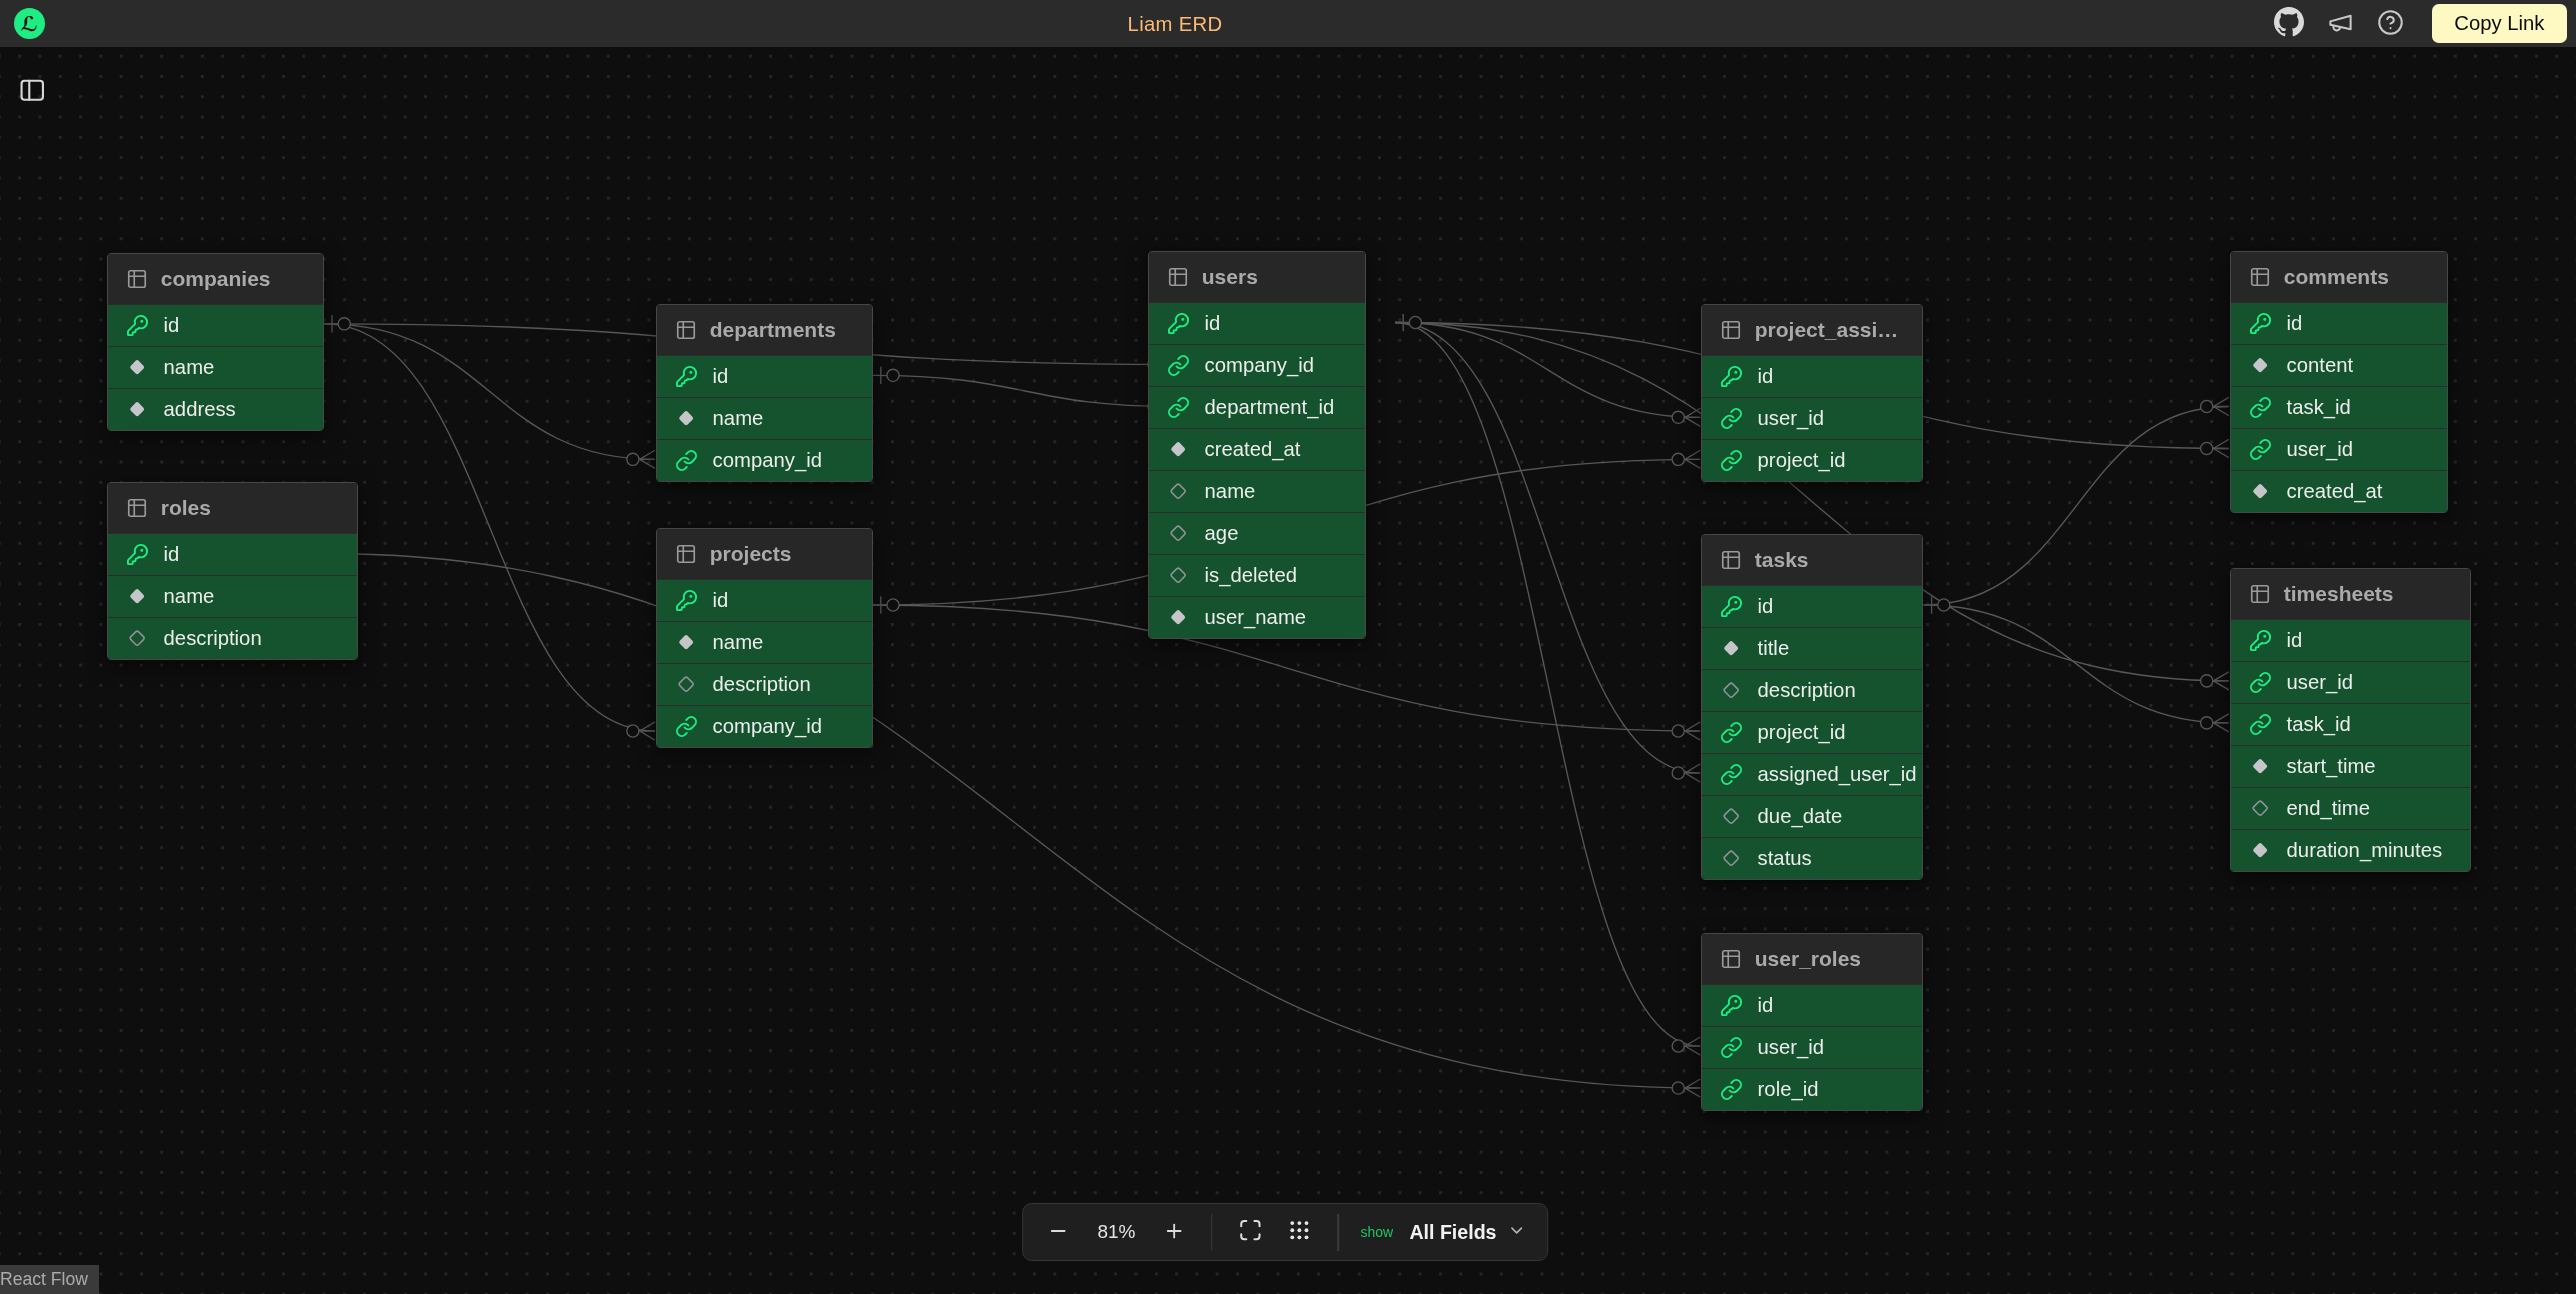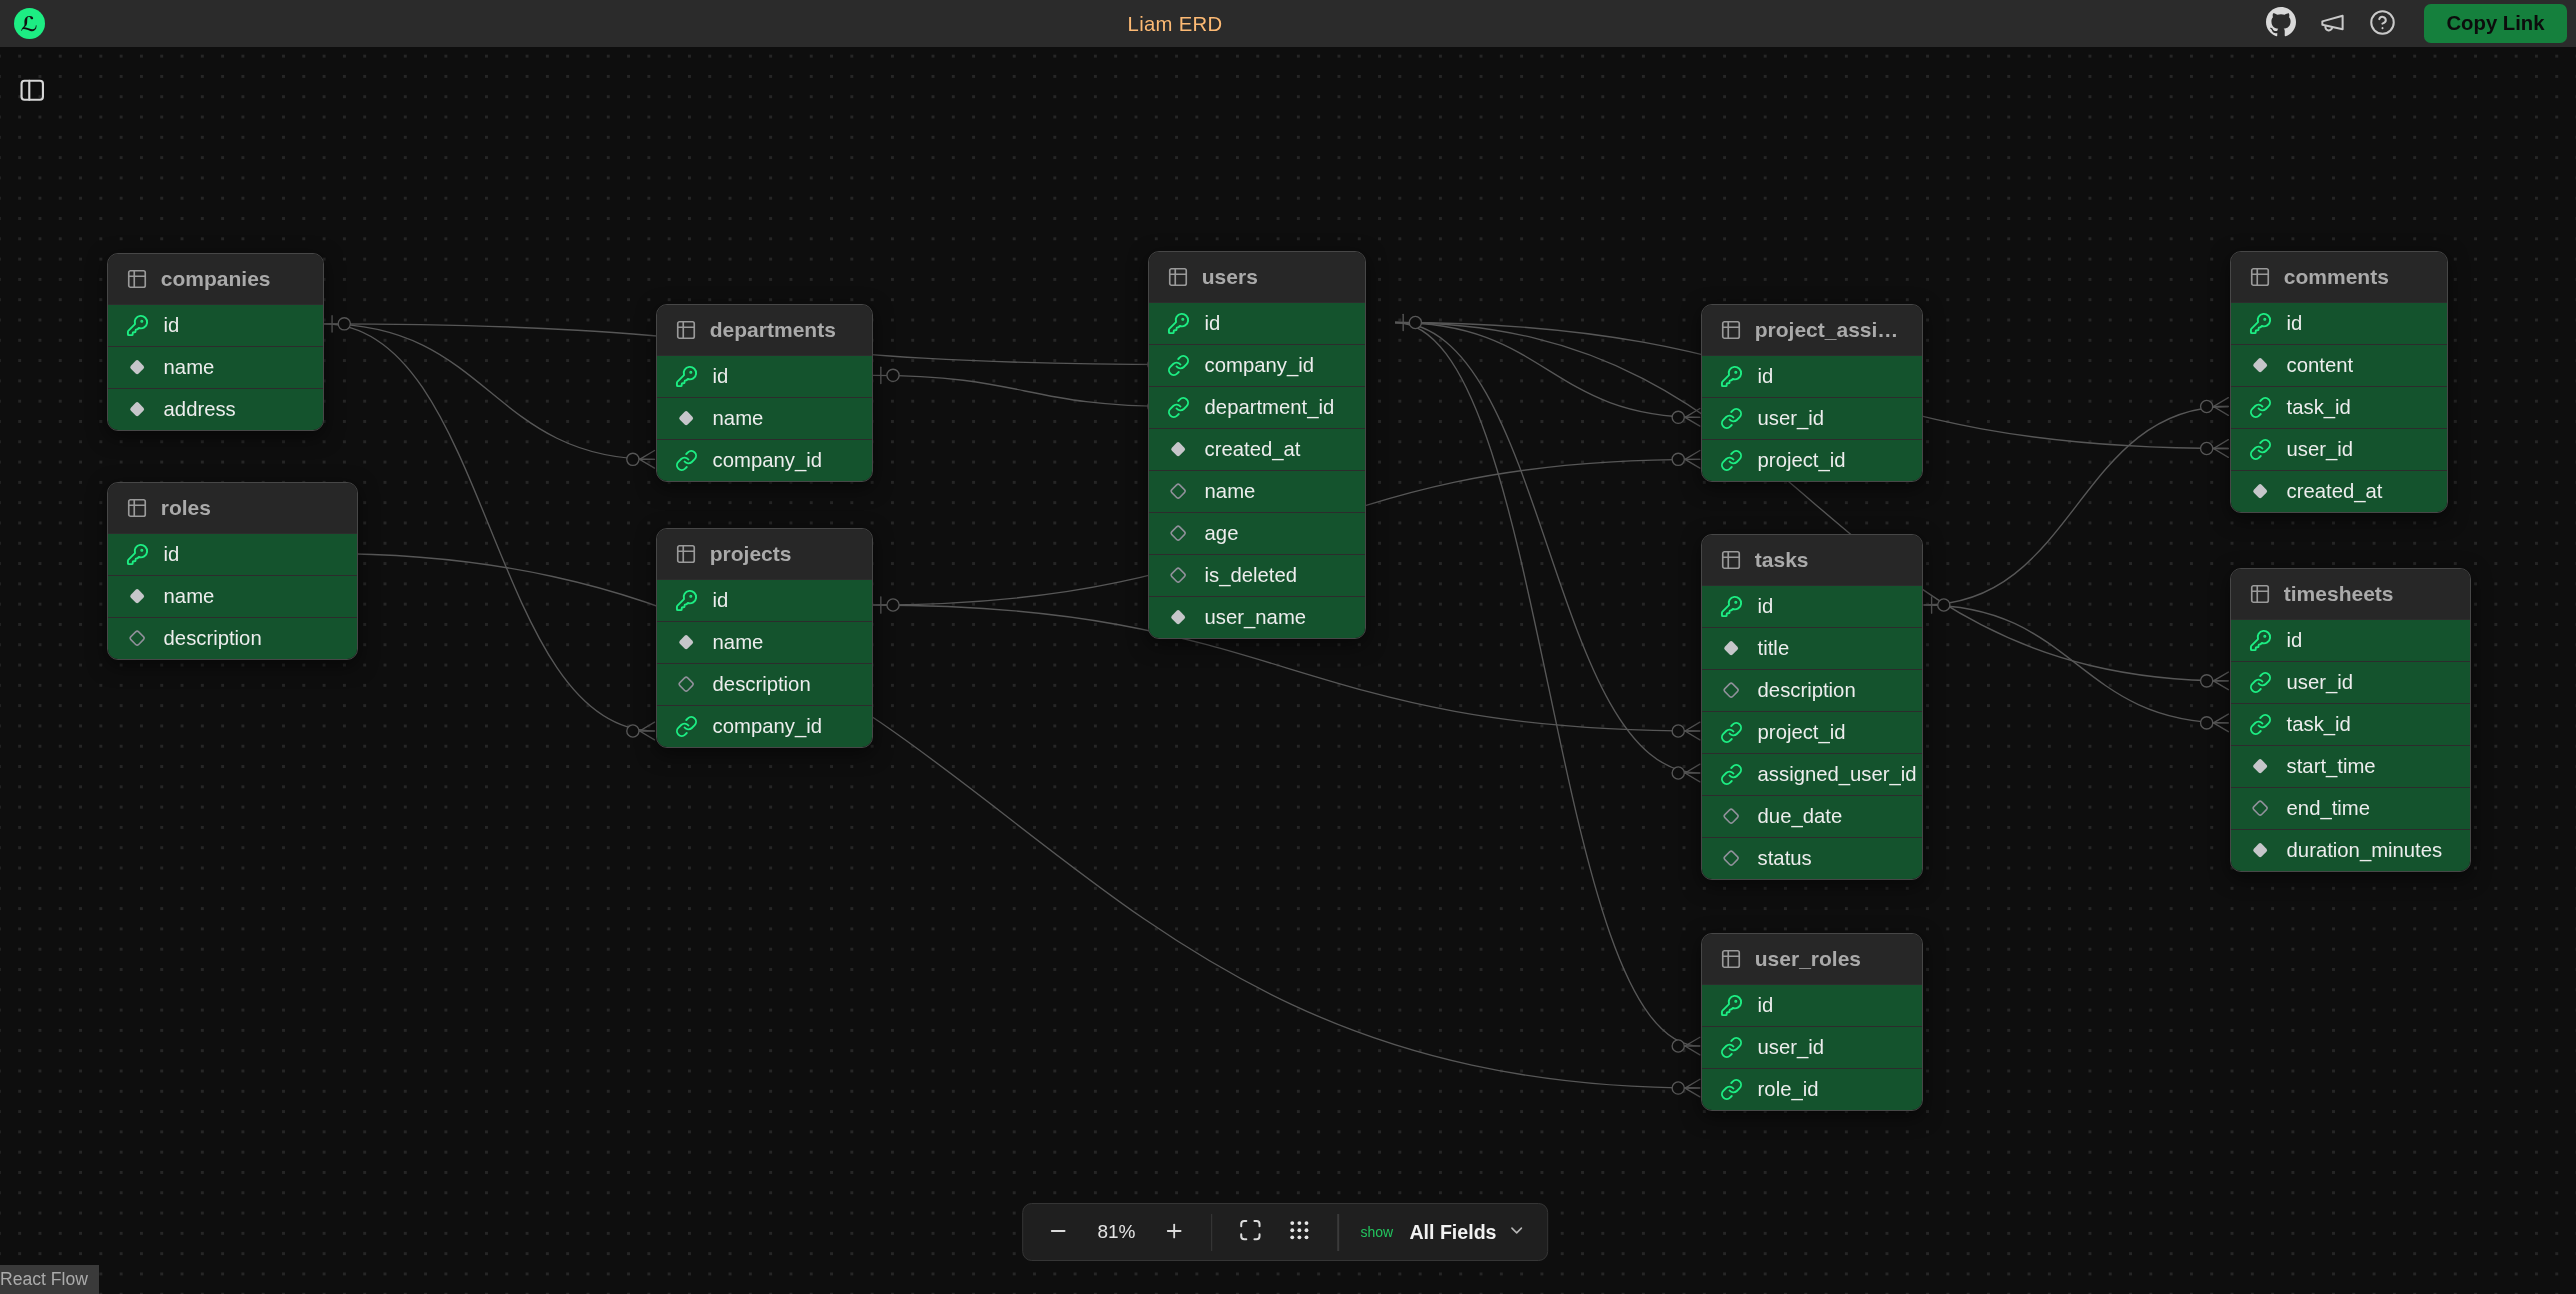--- a/index.html
+++ b/index.html
@@ -28,32 +28,32 @@
   }
   .logo span { font-family:"DejaVu Sans", sans-serif; font-size:20.3px; font-weight:700; color:#101010; }
   .app-title {
     position:absolute; left:1175px; top:50%; transform:translate(-50%,-50%);
     font-size:20.3px; color:#fdba74; font-weight:500; letter-spacing:0.3px;
   }
   .topbar-right { margin-left:auto; display:flex; align-items:center; gap:23px; }
   .icon-btn { background:none; border:none; cursor:pointer; display:flex; align-items:center; justify-content:center; }
   .copy-btn {
     height:39px; padding:7px 22px; margin-left:5.4px; border:none; border-radius:6.8px;
-    background:#15803d; color:#0c0c0c; font-size:20.3px; font-weight:700; cursor:pointer;
+    background:#fef9c3; color:#0c0c0c; font-size:20.3px; font-weight:400; cursor:pointer;
     font-family:"Liberation Sans", sans-serif;
   }
 
   
   .panel-toggle {
     position:absolute; left:17.6px; top:76px; z-index:11; background:none; border:none; cursor:pointer;
   }
 
   
   .table-node {
-    position:absolute; background:#151515; border:1.4px solid #474747; border-radius:11px;
+    position:absolute; background:#151515; border:1.4px solid #474747; border-radius:4px;
     overflow:hidden; box-shadow:0 5.4px 19px rgba(0,0,0,.5);
   }
   .t-header {
     height:50px; background:#272727; display:flex; align-items:center; gap:12.2px; padding:0 17.6px;
   }
   .t-title {
     font-size:21px; color:#aaaaaa; font-weight:600; flex:1; min-width:0;
     white-space:nowrap; overflow:hidden; text-overflow:ellipsis;
   }
   .t-row {

